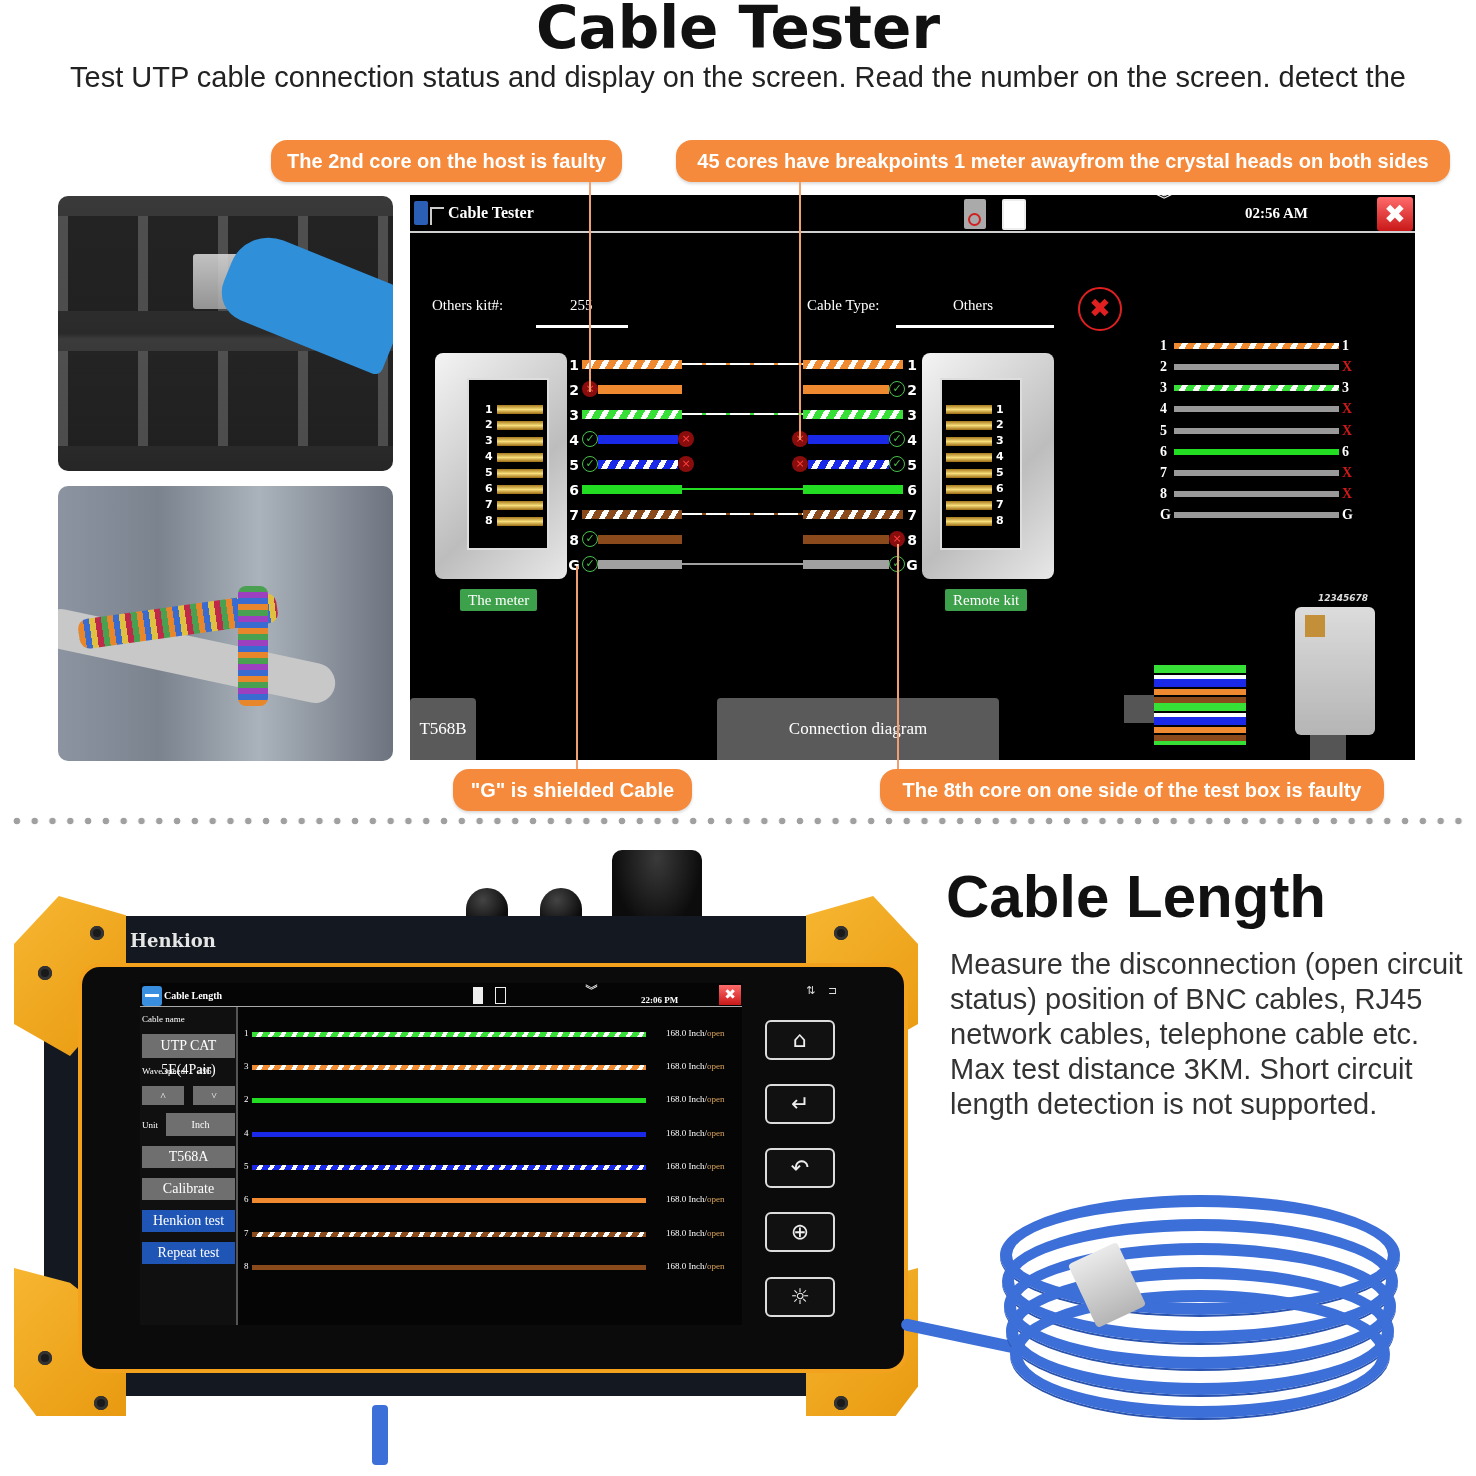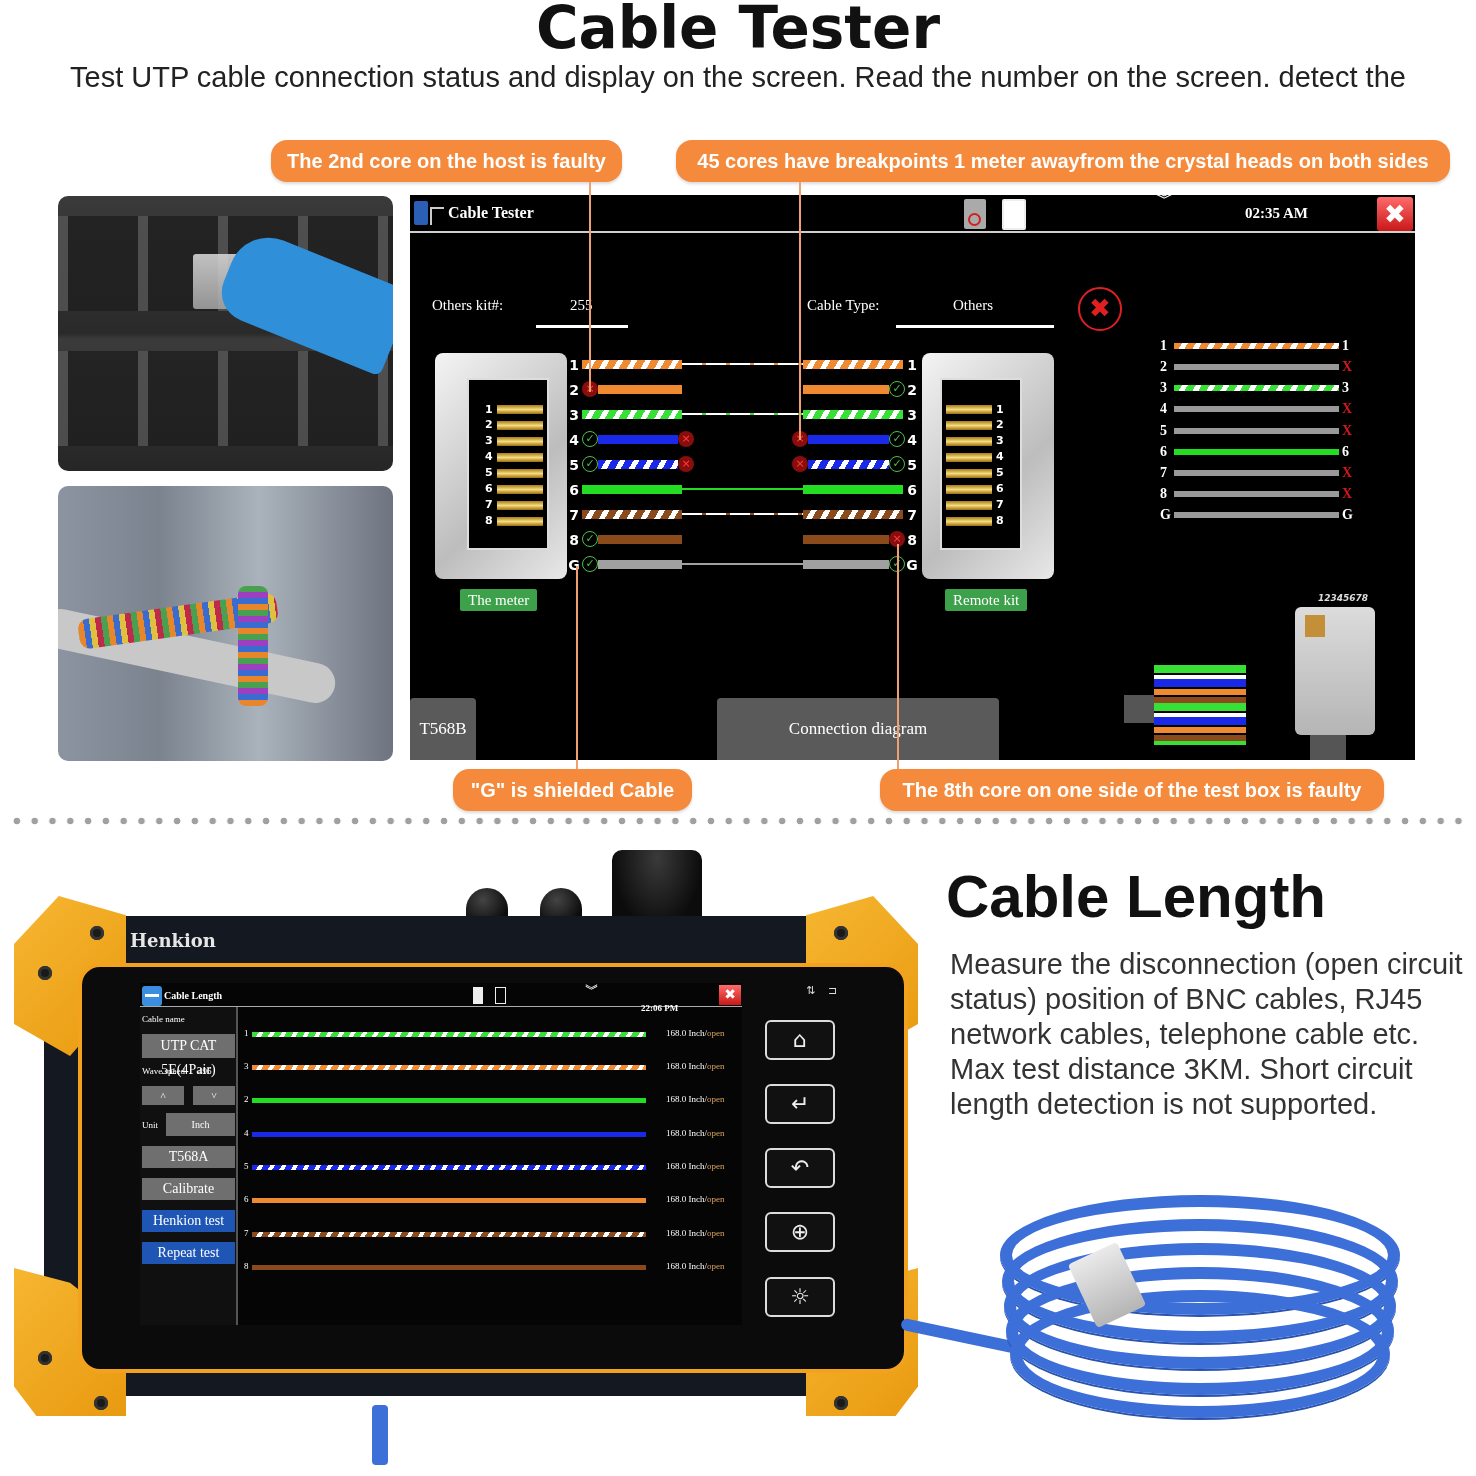--- a/index.html
+++ b/index.html
@@ -108,21 +108,21 @@
 <div id="screen1" class="abs">
   <div class="s1-head">
     <div class="abs" style="left:4px;top:6px;width:14px;height:24px;background:#2b5fb5;border-radius:2px"></div>
     <div class="abs" style="left:20px;top:12px;width:14px;height:18px;border:2px solid #ccc;border-right:none;border-bottom:none"></div>
     <div class="s1-title serif">Cable Tester</div>
     <div class="abs" style="left:554px;top:4px;width:22px;height:30px;background:#aaa;border-radius:2px">
       <div class="abs" style="left:4px;top:14px;width:13px;height:13px;border:2px solid #d02020;border-radius:50%"></div>
     </div>
     <div class="abs" style="left:592px;top:4px;width:24px;height:31px;border:2.5px solid #eee;background:#fff;border-radius:2px"></div>
     <div class="abs" style="left:745px;top:-4px;color:#fff;font-size:20px;line-height:14px">︾</div>
-    <div class="s1-time serif">02:35 AM</div>
+    <div class="s1-time serif">02:56 AM</div>
     <div class="s1-close">✖</div>
   </div>
 
   <div class="field-label serif" style="left:22px;top:102px">Others kit#:</div>
   <div class="field-val serif" style="left:160px;top:102px">255</div>
   <div class="uline" style="left:126px;top:130px;width:92px"></div>
   <div class="field-label serif" style="left:397px;top:102px">Cable Type:</div>
   <div class="field-val serif" style="left:543px;top:102px">Others</div>
   <div class="uline" style="left:486px;top:130px;width:158px"></div>
   <div class="status-x">✖</div>
@@ -335,21 +335,21 @@
 
 <div id="screen2" class="abs serif">
   <div class="s2-head">
     <div class="abs" style="left:2px;top:3px;width:20px;height:20px;background:#3a8ee0;border-radius:3px">
       <div class="abs" style="left:3px;top:8px;width:14px;height:3px;background:#fff"></div>
     </div>
     <div class="abs" style="left:24px;top:7px;font-size:10px;font-weight:bold">Cable Length</div>
     <div class="abs" style="left:333px;top:4px;width:10px;height:17px;background:#eee"></div>
     <div class="abs" style="left:355px;top:4px;width:11px;height:17px;border:1.5px solid #eee"></div>
     <div class="abs" style="left:445px;top:-2px;font-size:14px">︾</div>
-    <div class="abs" style="left:501px;top:20px;font-size:9px;font-weight:bold">22:06 PM</div>
+    <div class="abs" style="left:501px;top:12px;font-size:9px;font-weight:bold">22:06 PM</div>
     <div class="abs" style="left:579px;top:2px;width:22px;height:20px;background:linear-gradient(#ff6b6b,#c91818);color:#fff;font-size:14px;text-align:center;line-height:20px">✖</div>
   </div>
 
   <div class="abs" style="left:0;top:24px;width:96px;height:318px;background:#101010"></div>
   <div class="abs" style="left:96px;top:24px;width:1.5px;height:318px;background:#555"></div>
 
   <div class="abs" style="left:2px;top:31px;font-size:9px">Cable name</div>
   <div class="s2-btn gray" style="top:51px;height:24px;line-height:24px">UTP CAT 5E(4Pair)</div>
   <div class="abs" style="left:2px;top:83px;font-size:9px">Wave speed</div>
   <div class="abs" style="left:58px;top:83px;font-size:9px">496</div>

